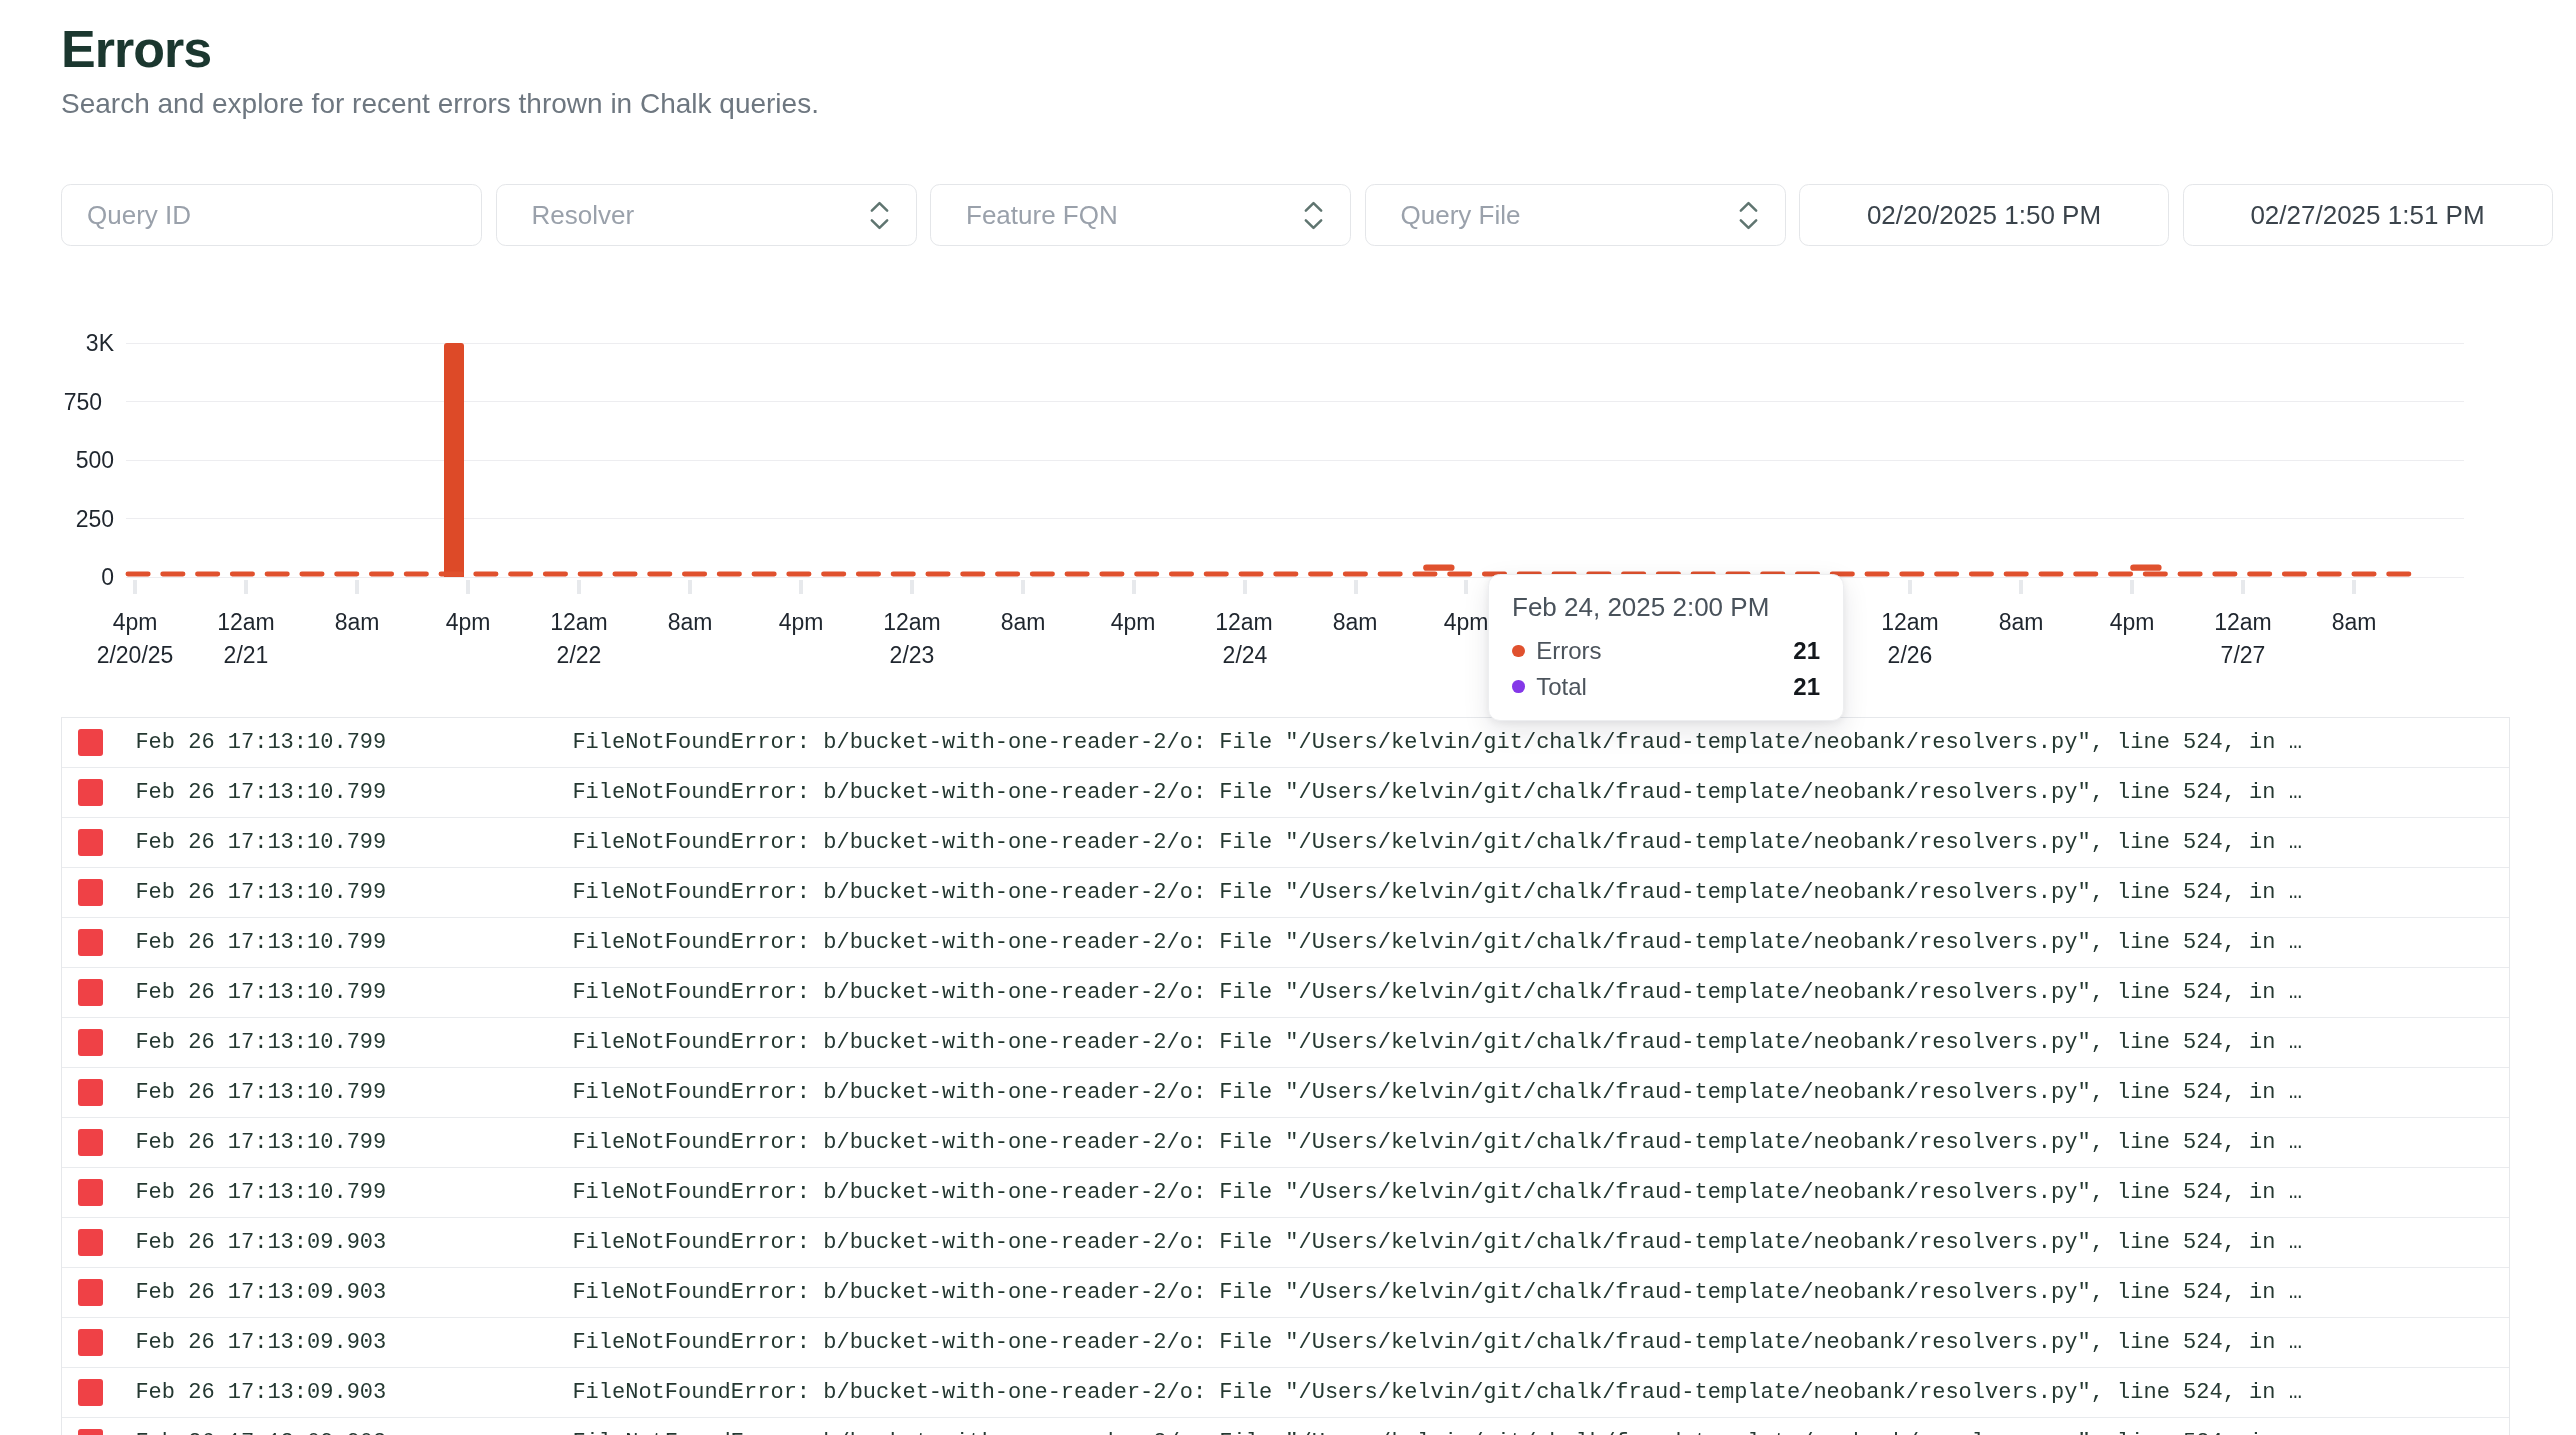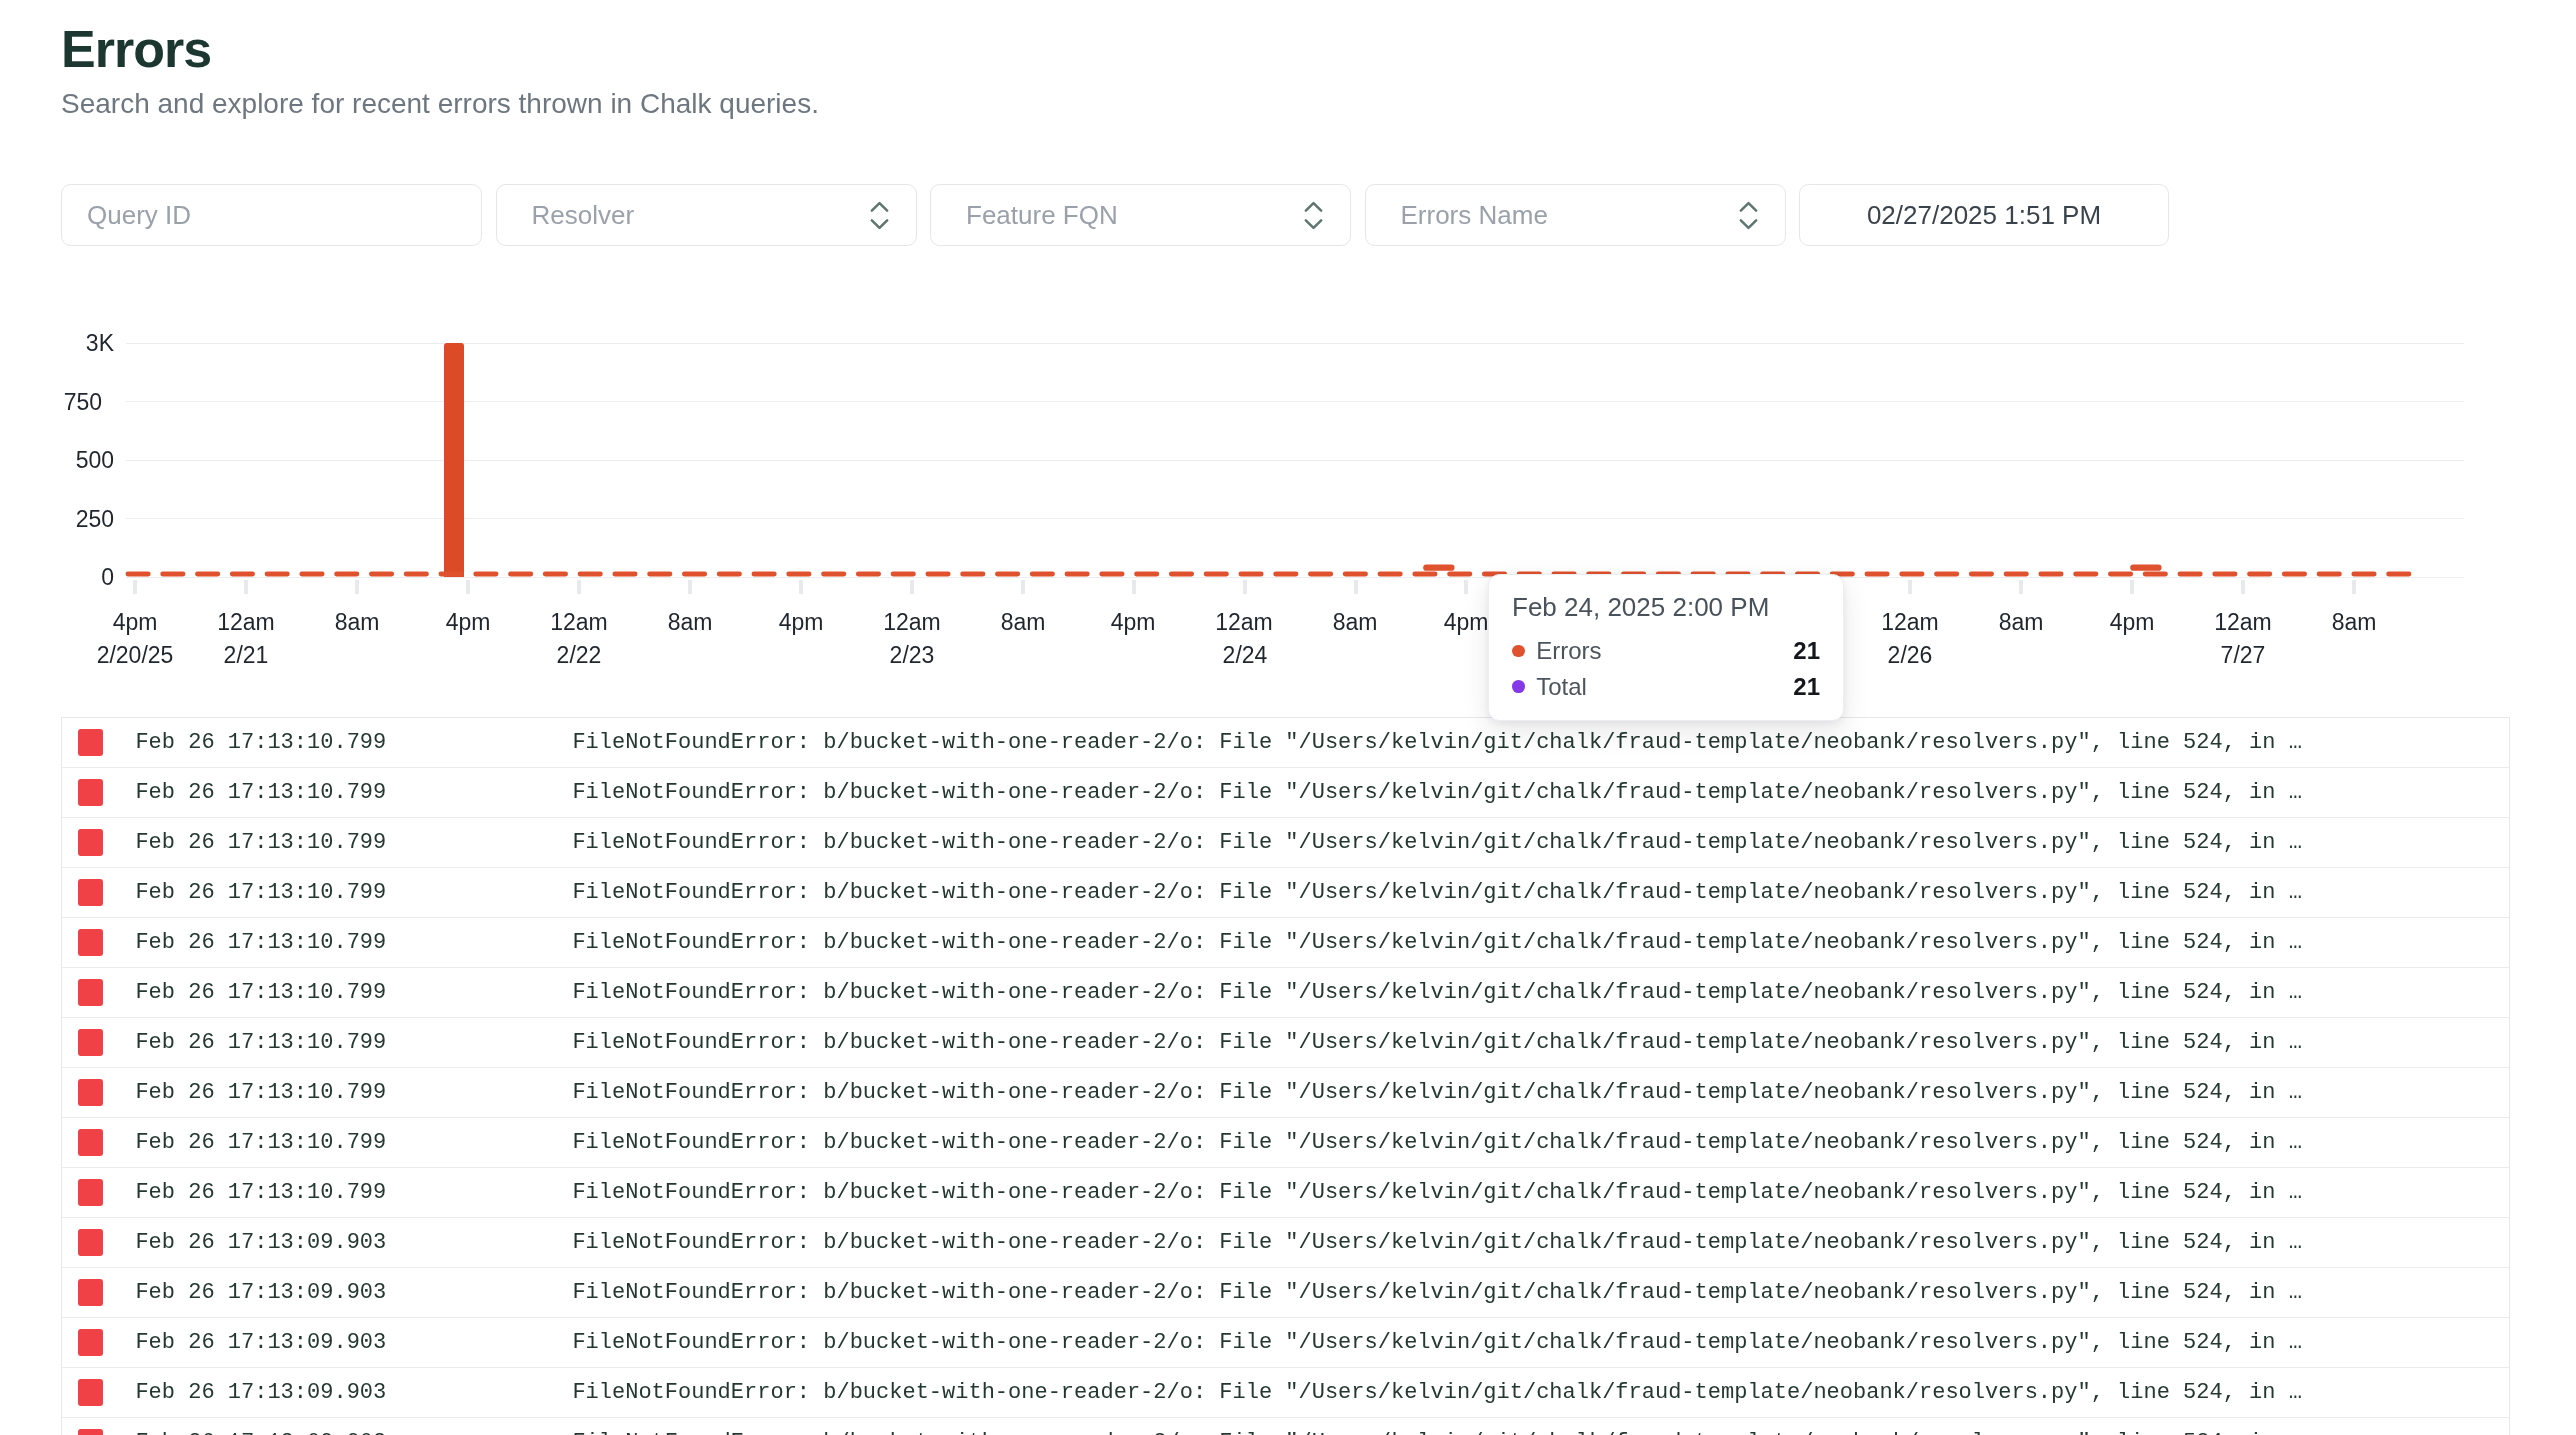--- a/index.html
+++ b/index.html
@@ -84,25 +84,28 @@
     </svg>
   </div>
   <div class="ctl w-input select">
     <span class="ph">Feature FQN</span>
     <svg class="chev" viewBox="0 0 24 34" fill="none">
       <path d="M4 12 L12 4 L20 12" stroke="#5f7570" stroke-width="2.6" stroke-linecap="round" stroke-linejoin="round"></path>
       <path d="M4 22 L12 30 L20 22" stroke="#5f7570" stroke-width="2.6" stroke-linecap="round" stroke-linejoin="round"></path>
     </svg>
   </div>
   <div class="ctl w-input select">
-    <span class="ph">Errors Name</span>
+    <span class="ph">Query File</span>
     <svg class="chev" viewBox="0 0 24 34" fill="none">
       <path d="M4 12 L12 4 L20 12" stroke="#5f7570" stroke-width="2.6" stroke-linecap="round" stroke-linejoin="round"></path>
       <path d="M4 22 L12 30 L20 22" stroke="#5f7570" stroke-width="2.6" stroke-linecap="round" stroke-linejoin="round"></path>
     </svg>
+  </div>
+  <div class="ctl w-date" style="justify-content:center;">
+    <span>02/20/2025 1:50 PM</span>
   </div>
   <div class="ctl w-date" style="justify-content:center;">
     <span>02/27/2025 1:51 PM</span>
   </div>
 </div>
 
 <div class="chart" id="chart">
   <div class="tooltip">
     <div class="tooltip-title">Feb 24, 2025 2:00 PM</div>
     <div class="tt-row">

